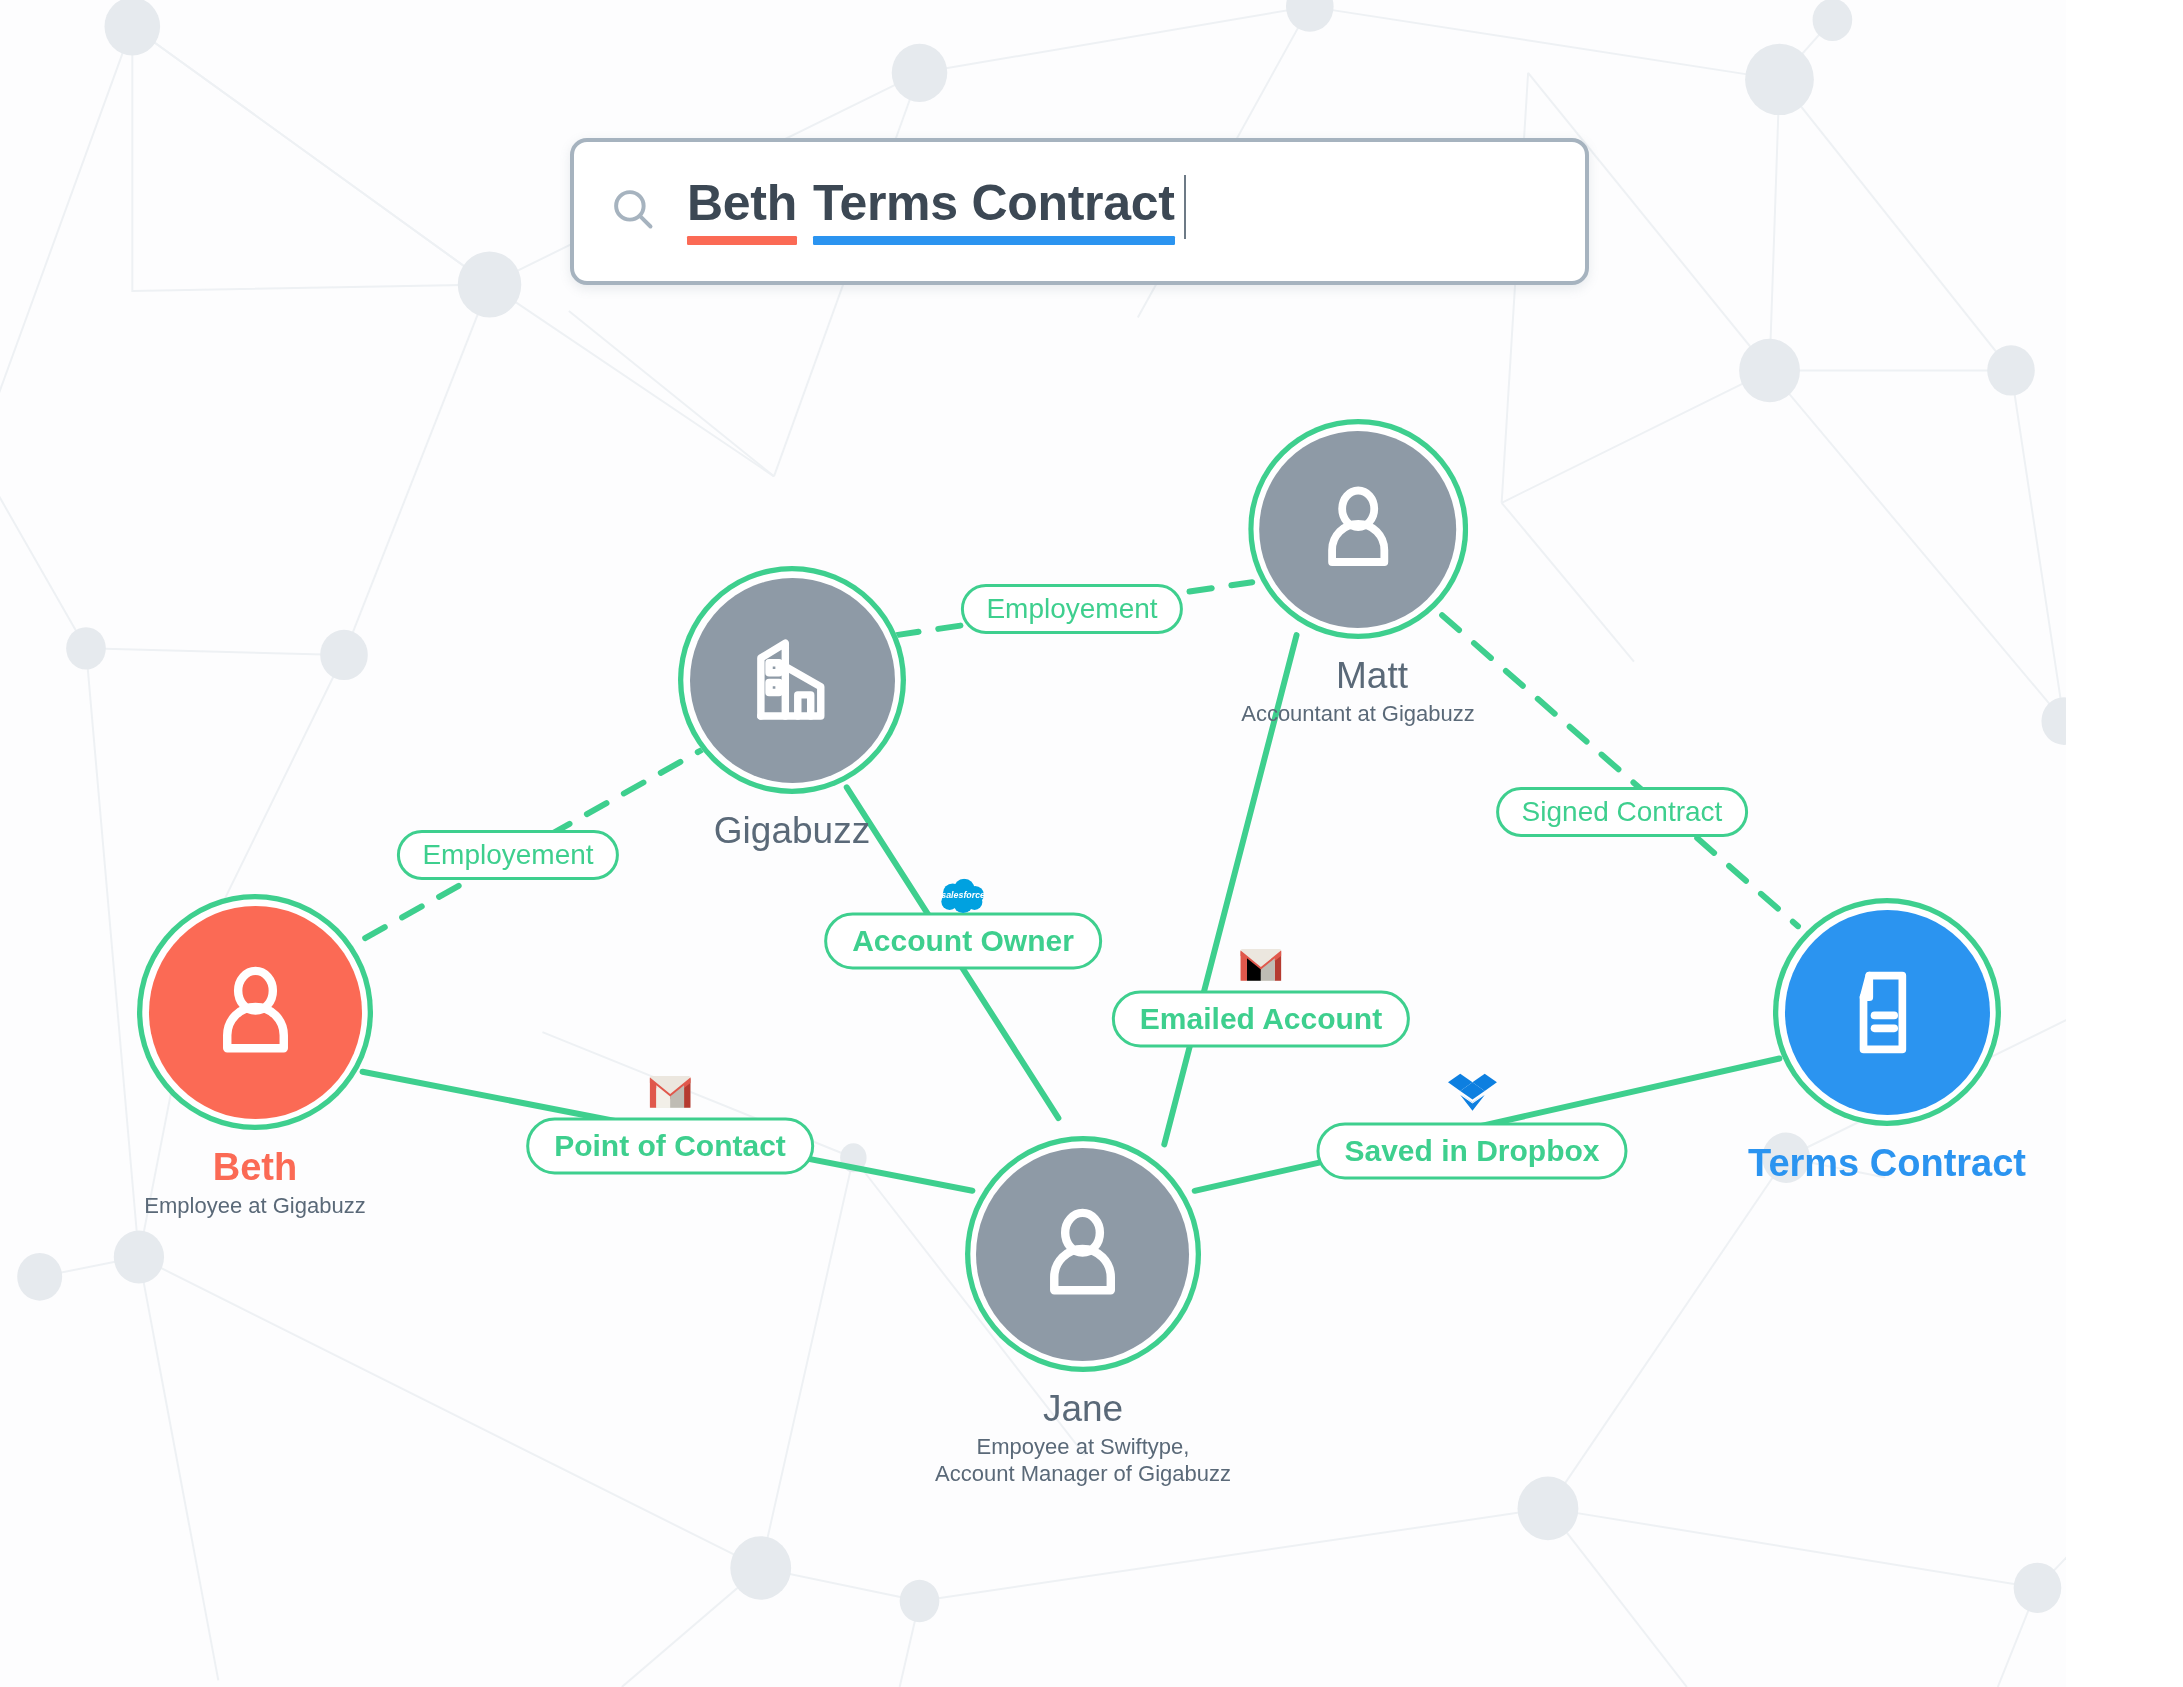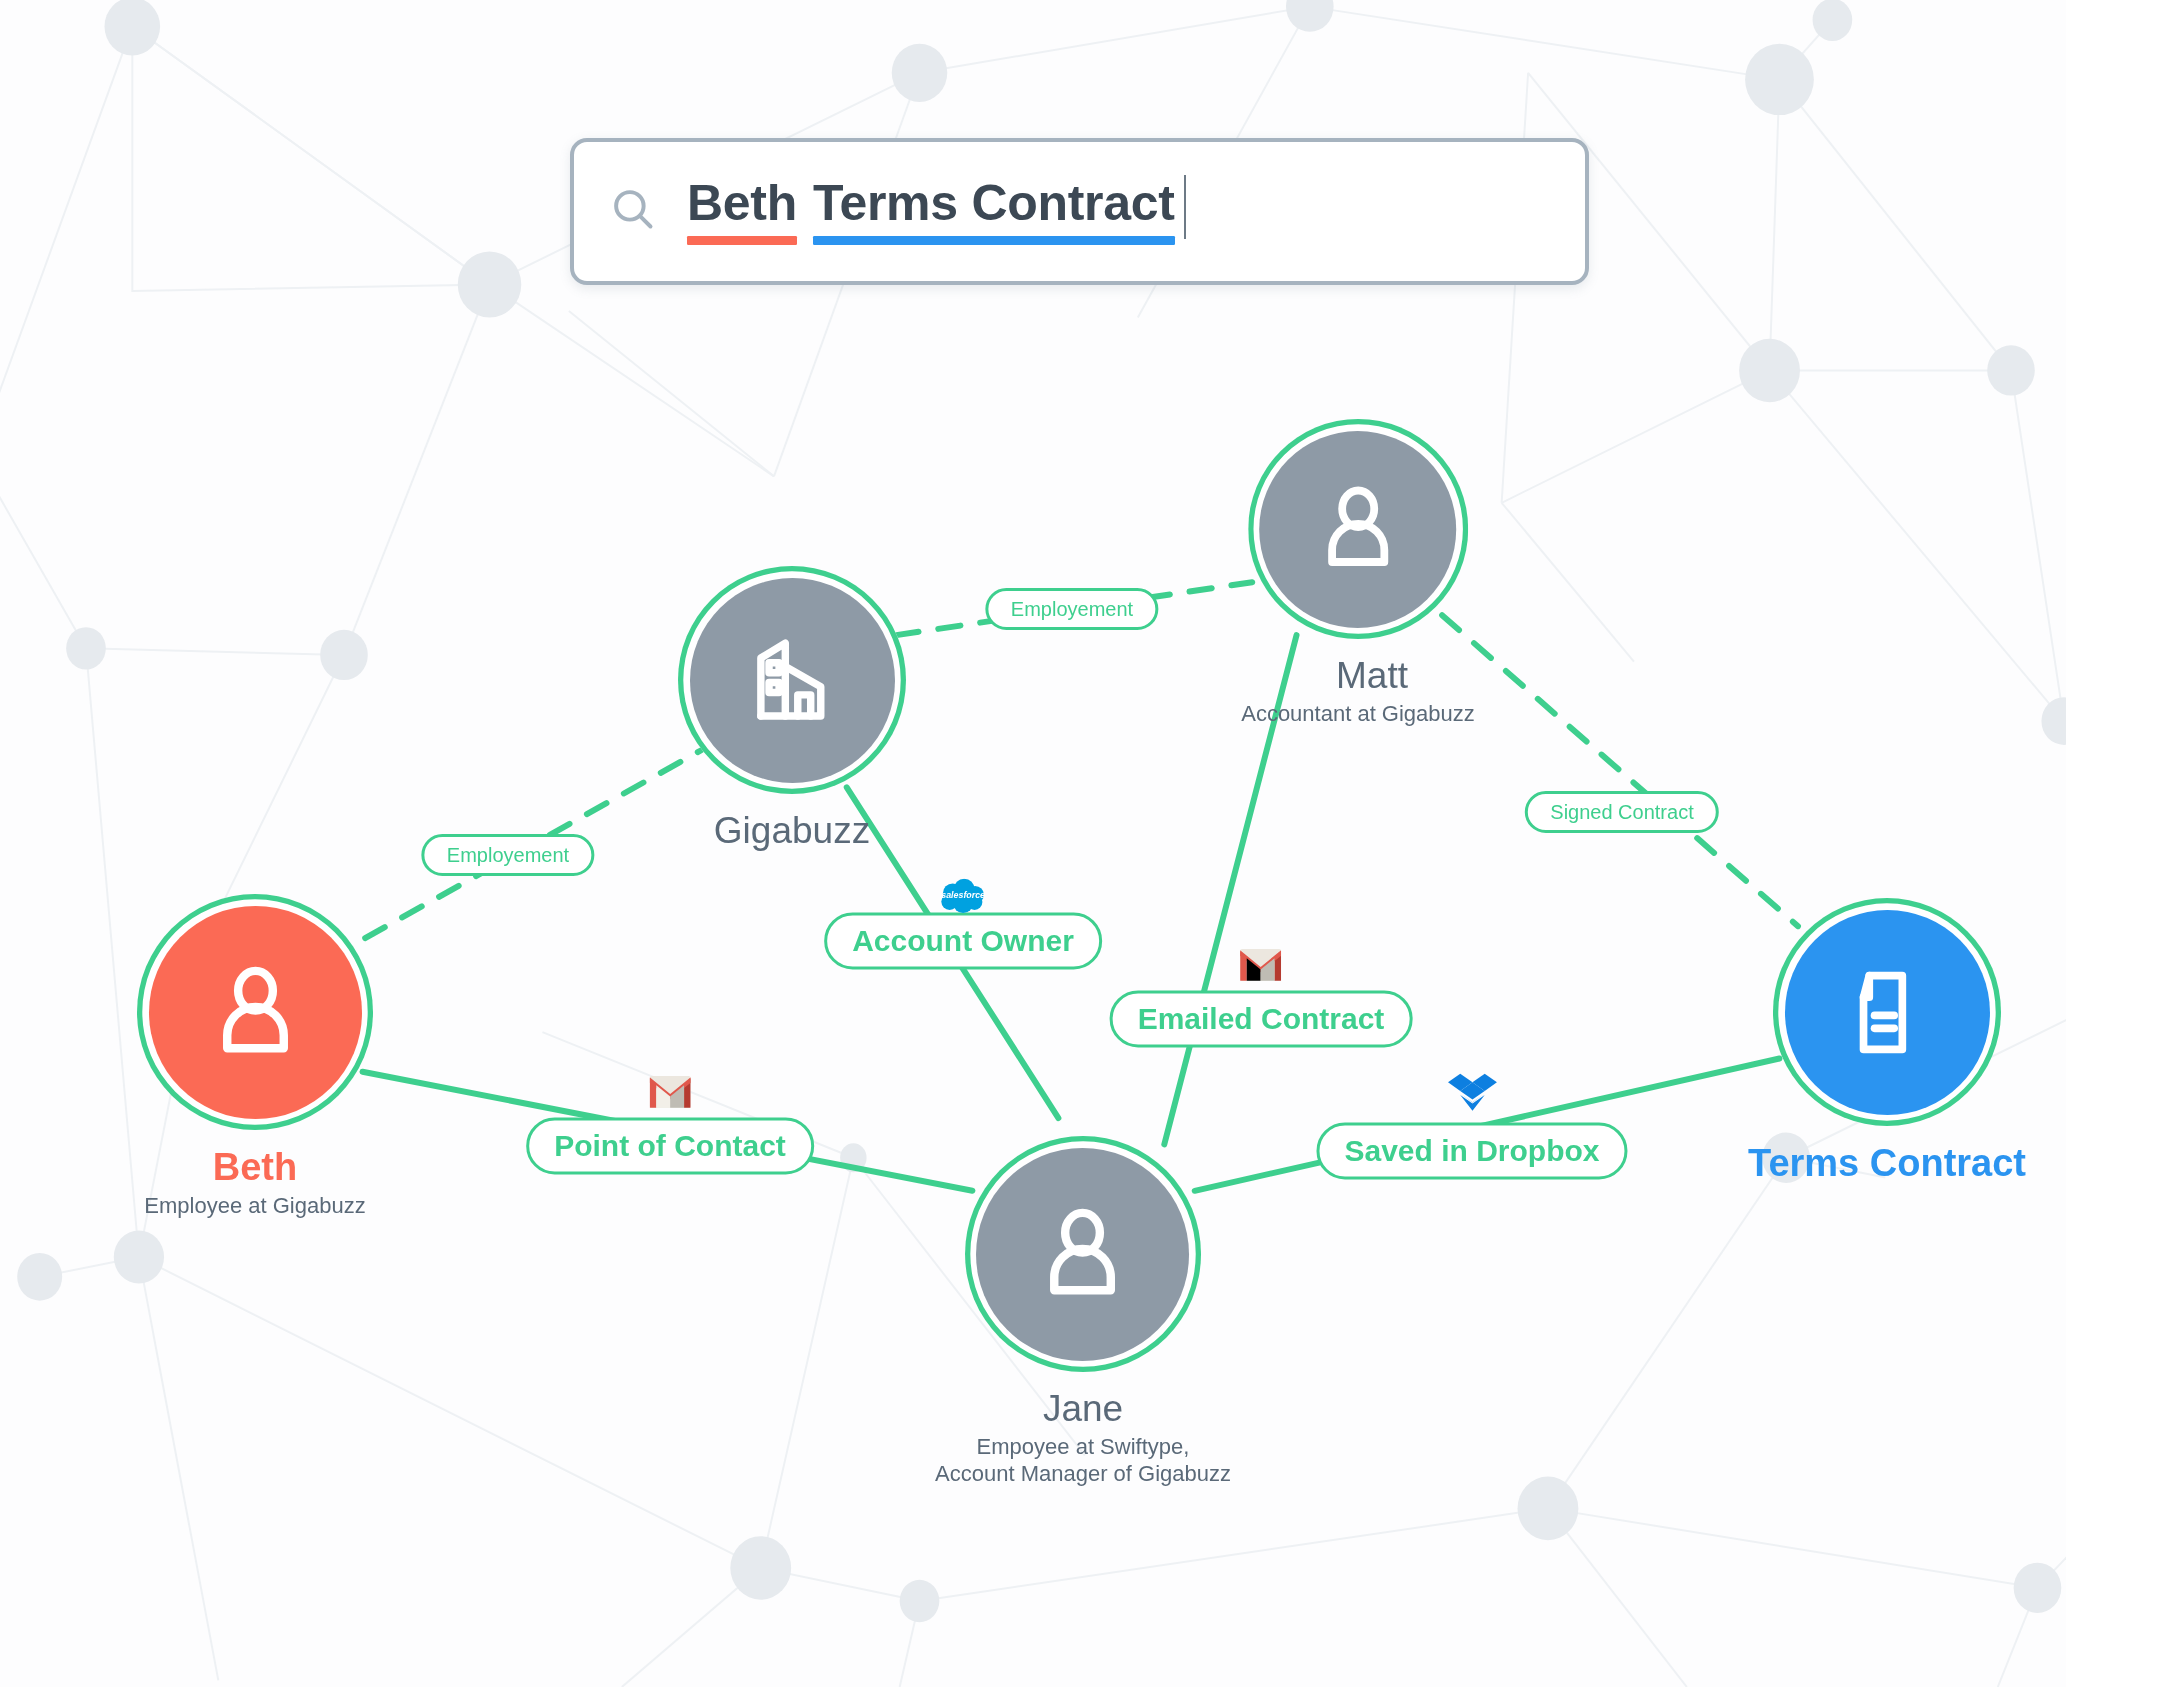--- a/index.html
+++ b/index.html
@@ -131,21 +131,21 @@
     border-radius: 661px;
     color: #3ecf8e;
     white-space: nowrap;
     display: flex;
     align-items: center;
     justify-content: center;
     padding: 8px 22.5px;
     line-height: 1;
   }
   .pill.strong { font-weight: bold; font-size: 30px; padding: 10.6px 25px; }
-  .pill.light  { font-weight: normal; font-size: 20px; }
+  .pill.light  { font-weight: normal; font-size: 28px; }
   .pill-badge {
     position: absolute;
     left: 50%;
     top: -6.6px;
     transform: translate(-50%, -100%);
   }
   .pill-badge.inset { top: 5.3px; }
 </style>
 </head>
 <body>
@@ -356,21 +356,21 @@
     <span class="pill-badge">
       <svg width="41" height="33" viewBox="0 0 62 48">
         <rect x="0" y="0" width="62" height="48" rx="3" fill="#ece7df"></rect>
         <path d="M0 3 L0 48 L10 48 L10 14 Z" fill="#e0584c"></path>
         <path d="M62 3 L62 48 L52 48 L52 14 Z" fill="#b53a30"></path>
         <path d="M0 2 L31 27 L62 2 L62 10 L31 35 L0 10 Z" fill="#e0584c"></path>
         <path d="M10 14 L31 31 L31 48 L10 48 Z" fill="#f2 efe8"></path>
         <path d="M31 31 L52 14 L52 48 L31 48 Z" fill="#bfbcb4"></path>
       </svg>
     </span>
-    <span>Emailed Contract</span>
+    <span>Emailed Account</span>
   </div>
 
   <div class="pill strong" id="pill-5" style="left: 670px; top: 1146px; border-color: rgb(62, 207, 142); color: rgb(62, 207, 142);">
     <span class="pill-badge">
       <svg width="41" height="33" viewBox="0 0 62 48">
         <rect x="0" y="0" width="62" height="48" rx="3" fill="#ece7df"></rect>
         <path d="M0 3 L0 48 L10 48 L10 14 Z" fill="#e0584c"></path>
         <path d="M62 3 L62 48 L52 48 L52 14 Z" fill="#b53a30"></path>
         <path d="M0 2 L31 27 L62 2 L62 10 L31 35 L0 10 Z" fill="#e0584c"></path>
         <path d="M10 14 L31 31 L31 48 L10 48 Z" fill="#f2efe8"></path>

